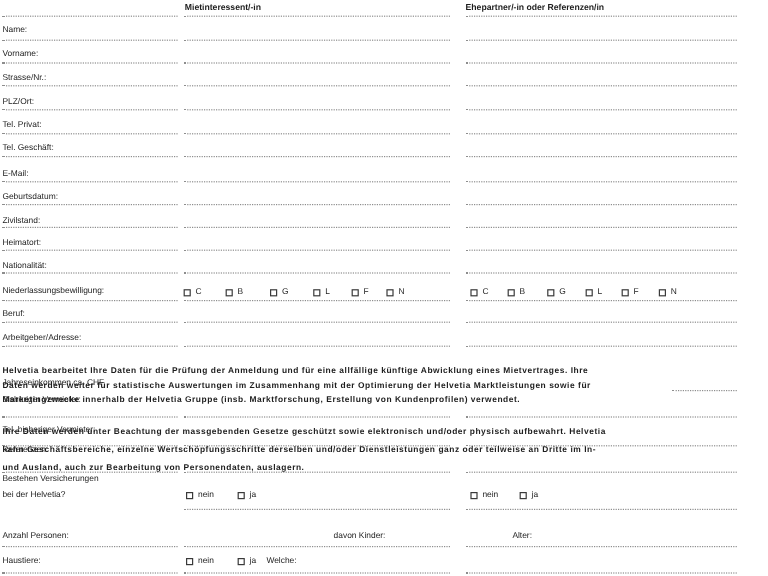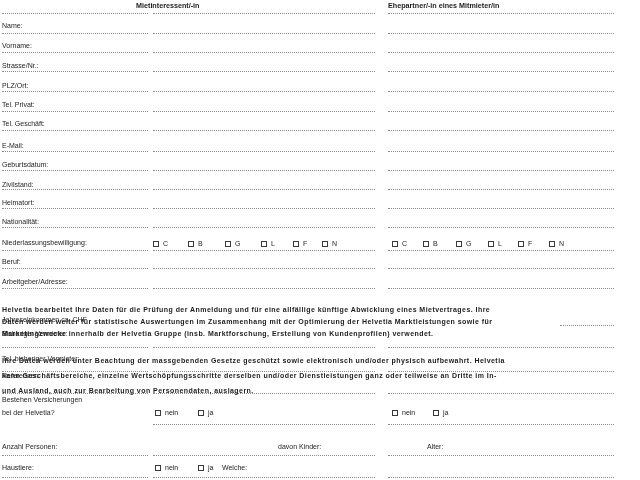--- a/index.html
+++ b/index.html
@@ -10,22 +10,22 @@
   .dl{position:absolute;height:0;border-bottom:1px dotted #8d8d8d;}
   .cb{position:absolute;width:6px;height:6px;border:1px solid #3a3a3a;background:#fff;box-sizing:border-box;}
   .cbl{position:absolute;white-space:nowrap;line-height:8px;}
   .para{position:absolute;white-space:nowrap;font-weight:bold;letter-spacing:0.45px;line-height:8px;}
 </style>
 </head>
 <body>
 
 <div class="page">
 
-  <div class="hdr" style="left:136px;top:2px">Mietinteressent/-in</div>
-  <div class="hdr" style="left:388px;top:2px">Ehepartner/-in eines Mitmieter/in</div>
+  <div class="hdr" style="left:154px;top:2px">Mietinteressent/-in</div>
+  <div class="hdr" style="left:388px;top:2px">Ehepartner/-in oder Referenzen/in</div>
   <div class="dl" style="left:2px;top:13px;width:146px"></div>
   <div class="dl" style="left:153px;top:13px;width:222px"></div>
   <div class="dl" style="left:388px;top:13px;width:226px"></div>
 
   <div class="lbl" style="left:2px;top:22px">Name:</div>
   <div class="dl" style="left:2px;top:33px;width:146px"></div>
   <div class="dl" style="left:153px;top:33px;width:222px"></div>
   <div class="dl" style="left:388px;top:33px;width:226px"></div>
 
   <div class="lbl" style="left:2px;top:42px">Vorname:</div>

